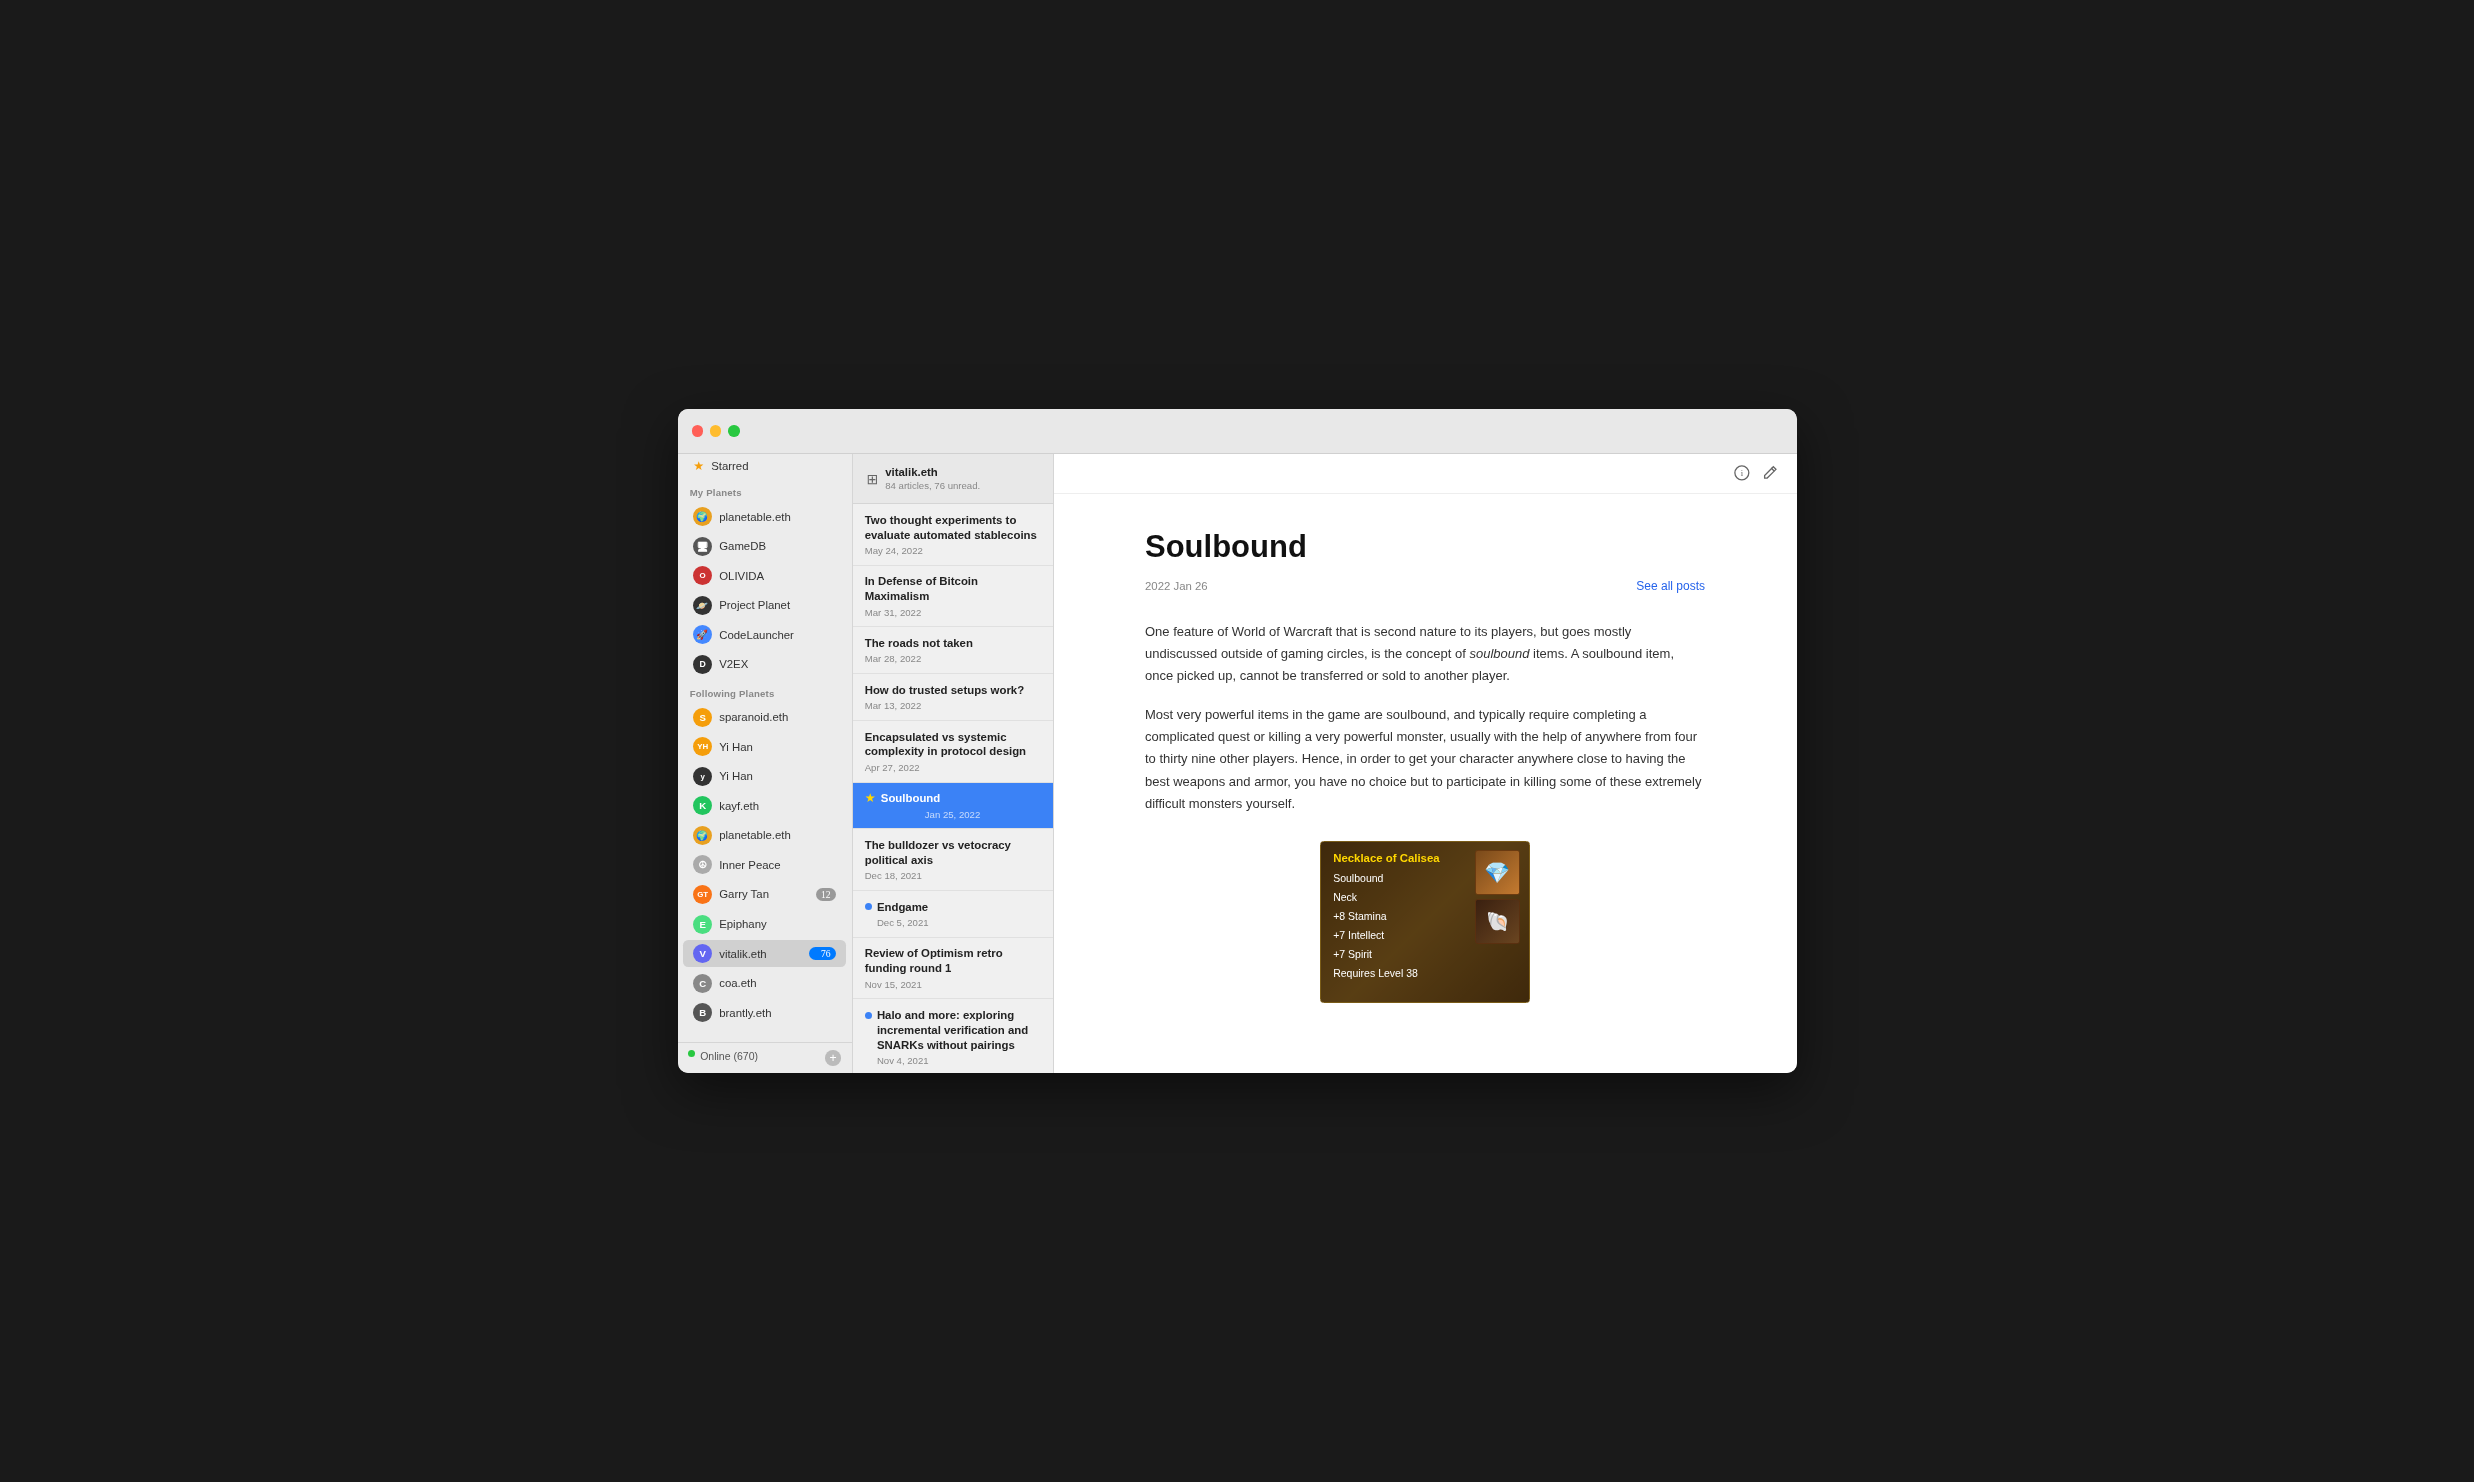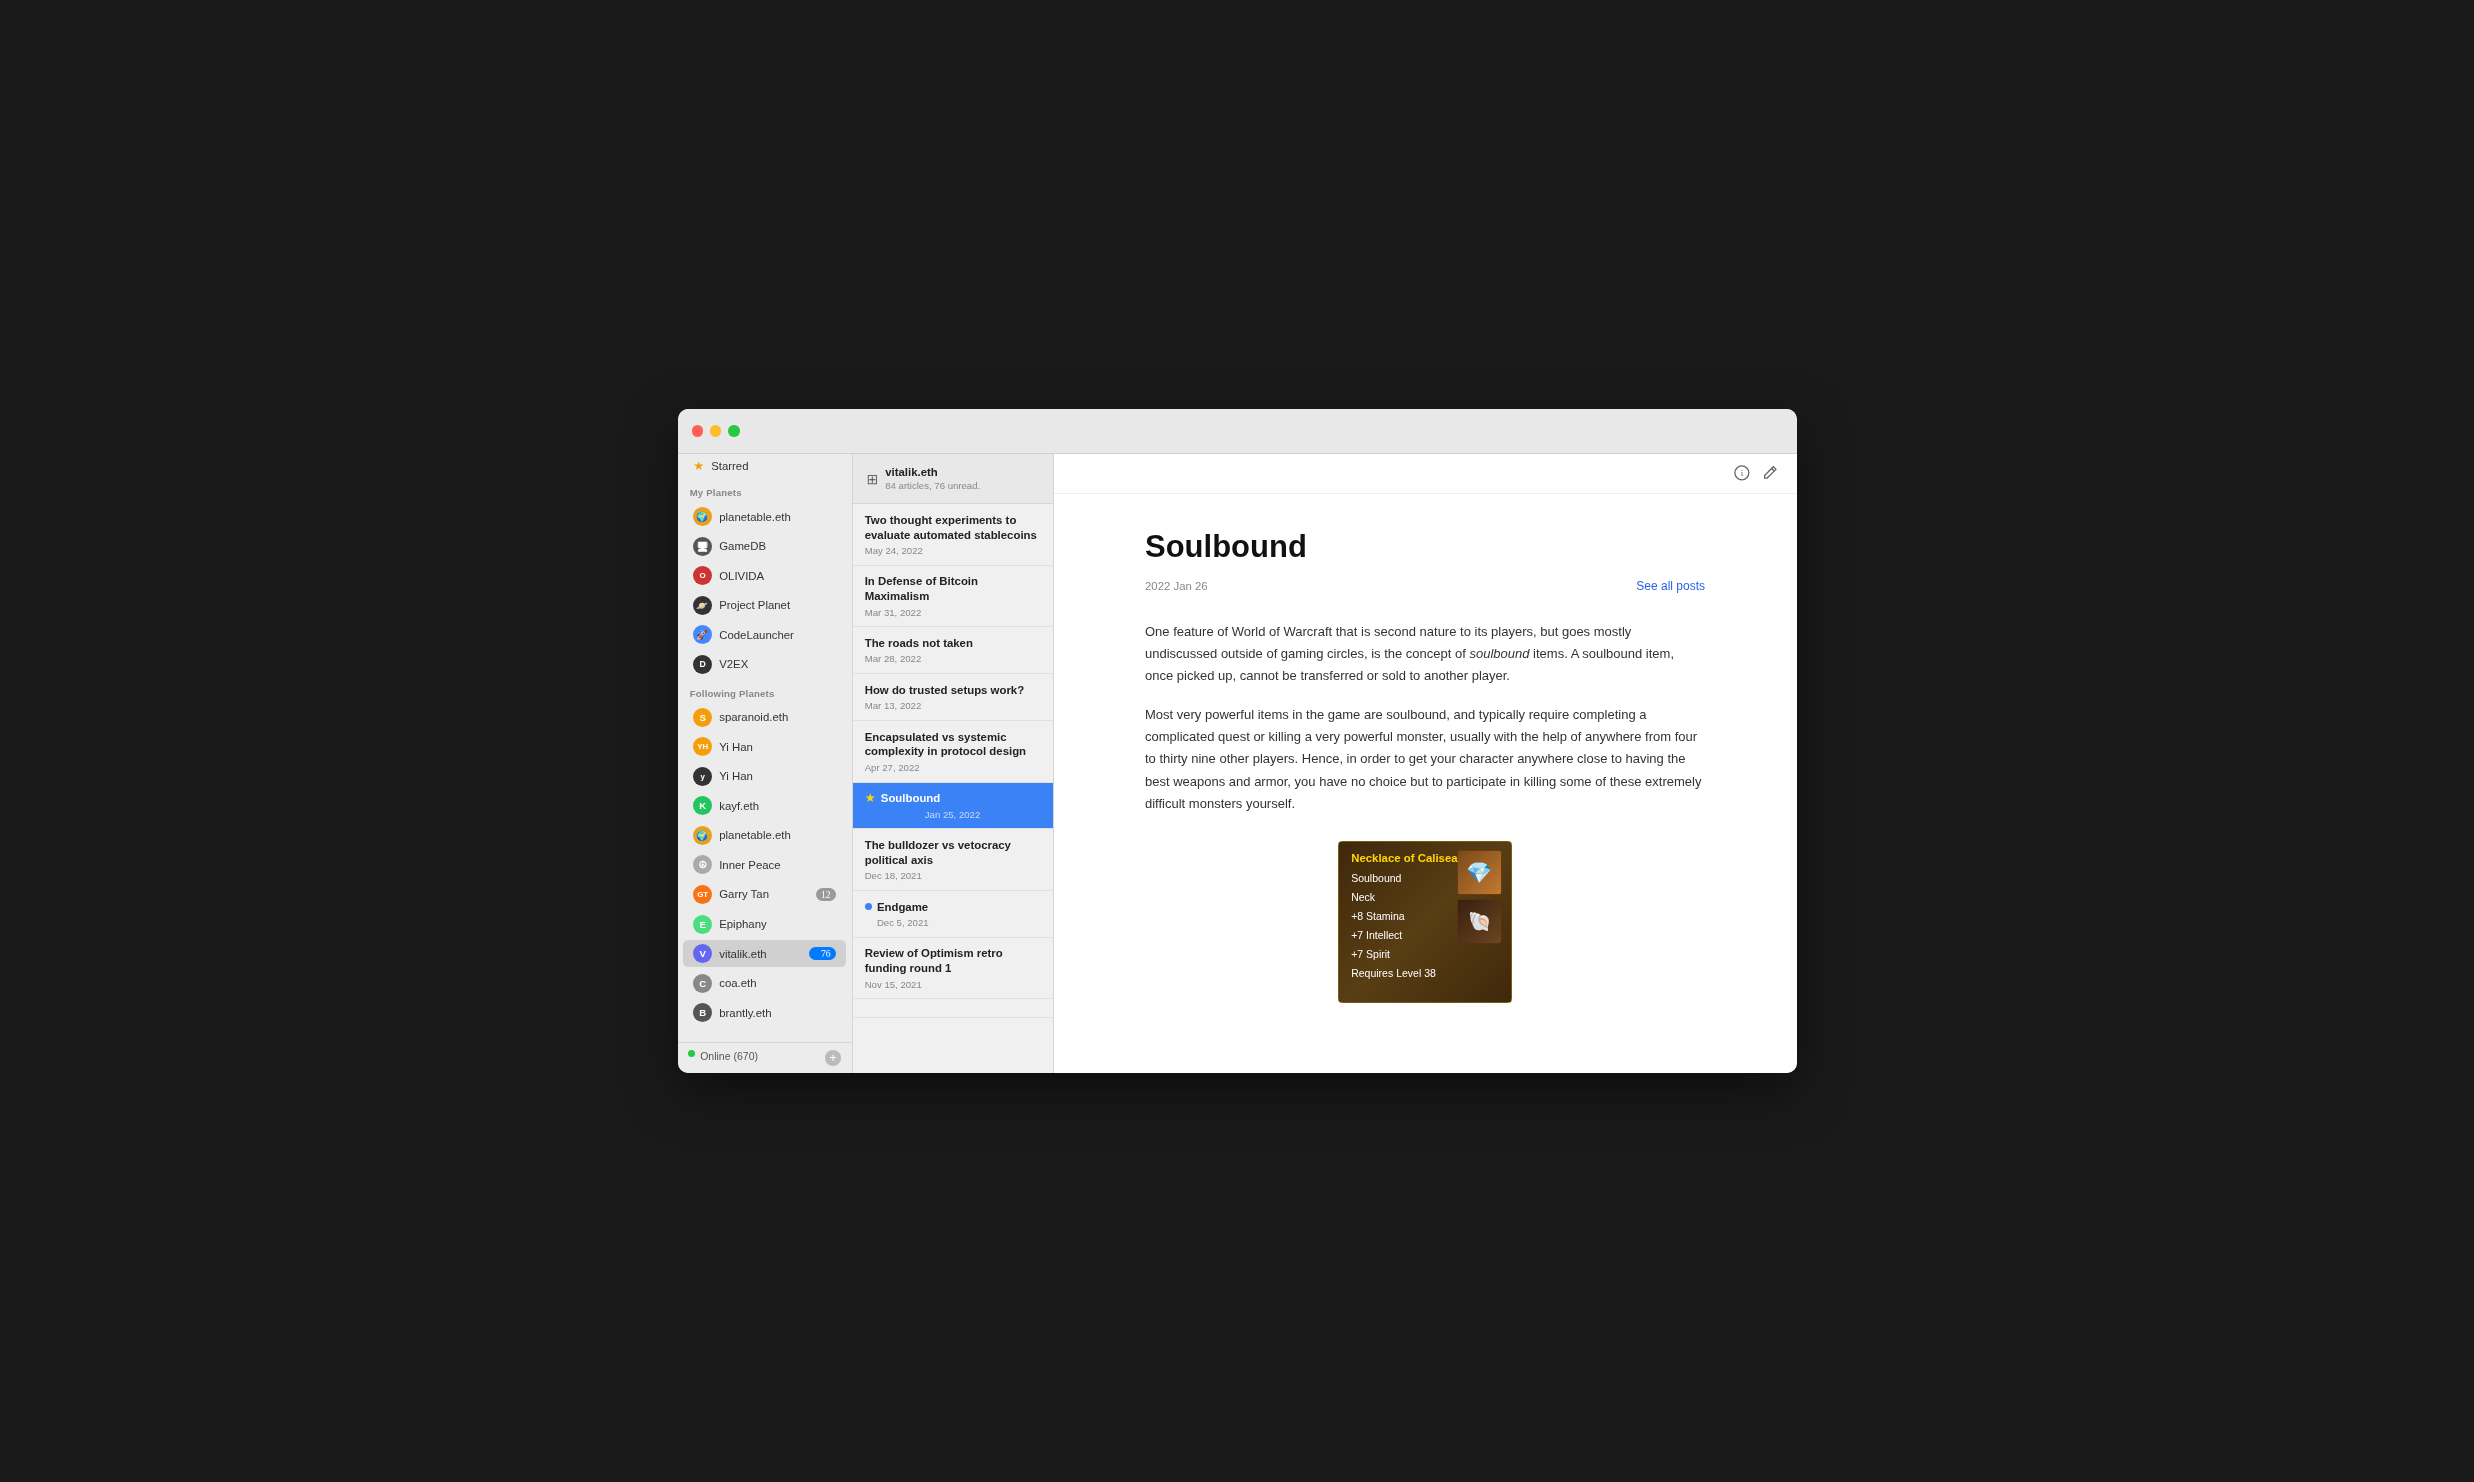--- a/index.html
+++ b/index.html
@@ -424,20 +424,29 @@
               <div class="article-date">Dec 5, 2021</div>
             </div>
           </div>
         </div>
 
         <div class="article-item">
           <div class="article-title">Review of Optimism retro funding round 1</div>
           <div class="article-date">Nov 15, 2021</div>
         </div>
 
+        <div class="article-item">
+          <div class="article-header-row">
+            <div class="unread-dot"></div>
+            <div>
+              <div class="article-title">Halo and more: exploring incremental verification and SNARKs without pairings</div>
+              <div class="article-date">Nov 4, 2021</div>
+            </div>
+          </div>
+        </div>
 
         <div class="article-item">
           
         </div>
 
       </div>
     </div>
 
     <div class="content">
       <div class="content-toolbar">
@@ -460,21 +469,21 @@
           <span class="article-pubdate">2022 Jan 26</span>
           <span class="see-all-posts">See all posts</span>
         </div>
         <p class="article-text">
           One feature of World of Warcraft that is second nature to its players, but goes mostly undiscussed outside of gaming circles, is the concept of <em>soulbound</em> items. A soulbound item, once picked up, cannot be transferred or sold to another player.
         </p>
         <p class="article-text">
           Most very powerful items in the game are soulbound, and typically require completing a complicated quest or killing a very powerful monster, usually with the help of anywhere from four to thirty nine other players. Hence, in order to get your character anywhere close to having the best weapons and armor, you have no choice but to participate in killing some of these extremely difficult monsters yourself.
         </p>
         <div class="article-image-container">
-          <div style="position:relative;width:174px;height:162px;background:linear-gradient(135deg,#8b5a1a,#c4892c,#8b5a1a);border:1.7px solid #7a5c18;border-radius:3.5px;overflow:hidden;">
+          <div style="position:relative;width:210px;height:162px;background:linear-gradient(135deg,#8b5a1a,#c4892c,#8b5a1a);border:1.7px solid #7a5c18;border-radius:3.5px;overflow:hidden;">
 
             <div style="position:absolute;top:0;left:0;right:0;bottom:0;background:rgba(0,0,0,0.55);"></div>
             <div style="position:relative;padding:10.5px 12.2px;z-index:1;">
               <div style="color:#ffd700;font-size:11.4px;font-weight:700;margin-bottom:5.2px;">Necklace of Calisea</div>
               <div style="color:#ffffff;font-size:10.5px;line-height:1.8;">
                 Soulbound<br>
                 Neck<br>
                 +8 Stamina<br>
                 +7 Intellect<br>
                 +7 Spirit<br>

